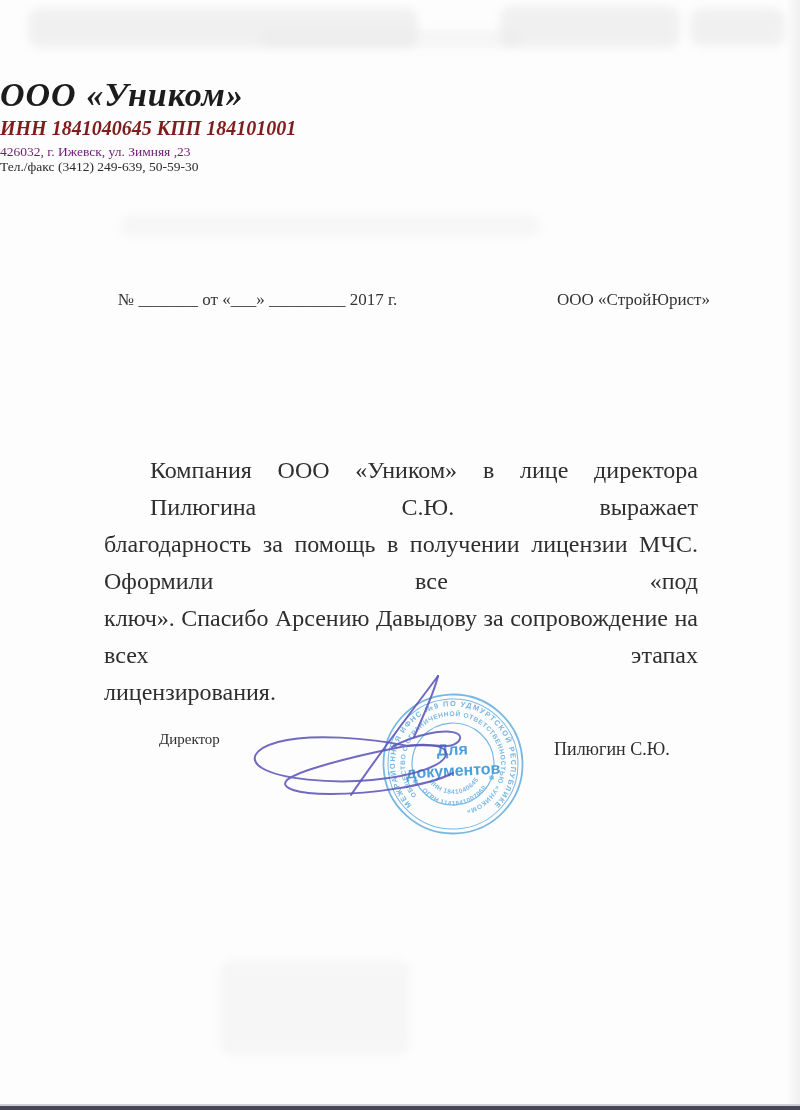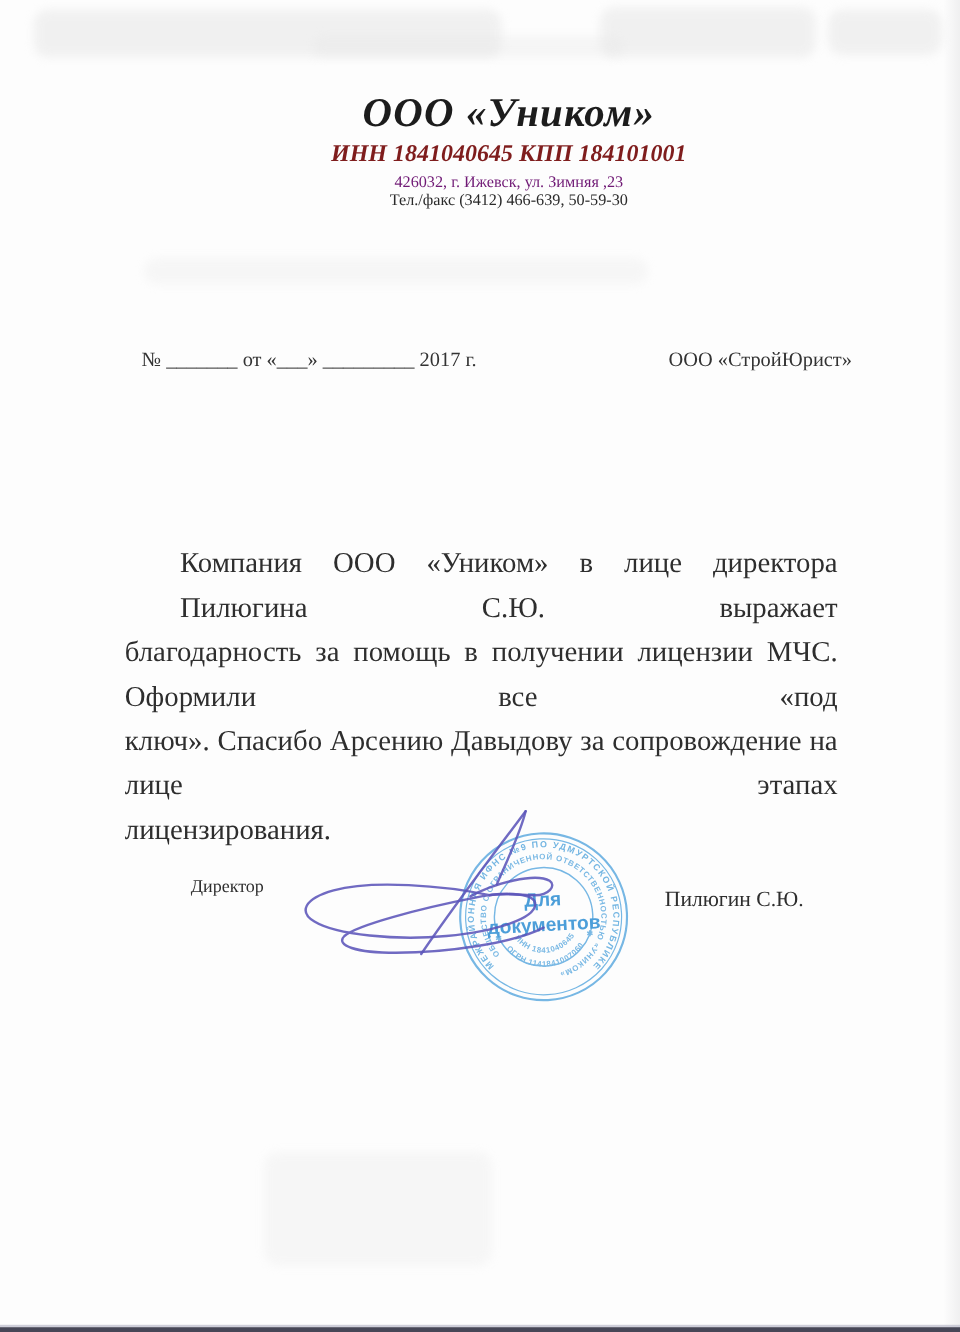--- a/index.html
+++ b/index.html
@@ -9,21 +9,21 @@
     font-family:"Liberation Serif", serif; color:#2f2f2f;
   }
   
   .smudge { position:absolute; background:#e7e7e7; filter:blur(4px); opacity:.55; border-radius:12px; }
   .edge-right { position:absolute; top:0; right:0; width:14px; height:1110px;
     background:linear-gradient(to right, rgba(0,0,0,0), rgba(60,60,70,0.07)); }
   .edge-bottom-light { position:absolute; left:0; right:0; bottom:4px; height:2px; background:#c2c2cf; opacity:.8; }
   .edge-bottom-dark { position:absolute; left:0; right:0; bottom:0; height:4px; background:#474757; }
 
   
-  .letterhead { position:absolute; top:76px; left:0; right:0; text-align:center;padding-left:48px; }
+  .letterhead { position:absolute; top:76px; left:0; right:0; text-align:left; }
   .company {
     font-size:34px; font-weight:bold; font-style:italic; letter-spacing:1px;
     color:#1c1c1c; line-height:38px;
   }
   .inn-kpp { font-size:20px; font-style:italic; font-weight:600; color:#7f1d1d; line-height:24px; margin-top:2px; }
   .addr { font-size:13.5px; color:#701a75; line-height:15px; margin-top:4px; }
   .phone { font-size:13.5px; color:#2a2a2a; line-height:15px; }
 
   
   .ref-row {
@@ -62,32 +62,32 @@
   <div class="smudge" style="left:500px; top:6px; width:180px; height:42px;"></div>
   <div class="smudge" style="left:690px; top:8px; width:95px; height:38px;"></div>
   <div class="smudge" style="left:260px; top:30px; width:260px; height:18px; opacity:.35;"></div>
   <div class="smudge" style="left:120px; top:215px; width:420px; height:22px; opacity:.3;"></div>
   <div class="smudge" style="left:220px; top:960px; width:190px; height:95px; opacity:.3;"></div>
 
   <div class="letterhead">
     <div class="company">ООО «Уником»</div>
     <div class="inn-kpp">ИНН 1841040645 КПП 184101001</div>
     <div class="addr">426032, г. Ижевск, ул. Зимняя ,23</div>
-    <div class="phone">Тел./факс (3412) 466-639, 50-59-30</div>
+    <div class="phone">Тел./факс (3412) 249-639, 50-59-30</div>
   </div>
 
   <div class="ref-row">
     <span>№ _______ от «___» _________ 2017 г.</span>
     <span>ООО «СтройЮрист»</span>
   </div>
 
   <div class="body-par">
     <div class="jline first">Компания ООО «Уником» в лице директора Пилюгина С.Ю. выражает</div>
     <div class="jline">благодарность за помощь в получении лицензии МЧС. Оформили все «под</div>
-    <div class="jline">ключ». Спасибо Арсению Давыдову за сопровождение на лице этапах</div>
+    <div class="jline">ключ». Спасибо Арсению Давыдову за сопровождение на всех этапах</div>
     <div class="jline last">лицензирования.</div>
   </div>
 
   <div class="sig-role">Директор</div>
   <div class="sig-name">Пилюгин С.Ю.</div>
 
   <svg class="stamp" viewBox="0 0 144 144">
     <defs>
       <path id="outerRingPath" d="M 14,72 A 58,58 0 1,1 72,130 A 58,58 0 0,1 14,72"></path>
       <path id="innerRingPath" d="M 24,72 A 48,48 0 1,1 72,120 A 48,48 0 0,1 24,72"></path>

